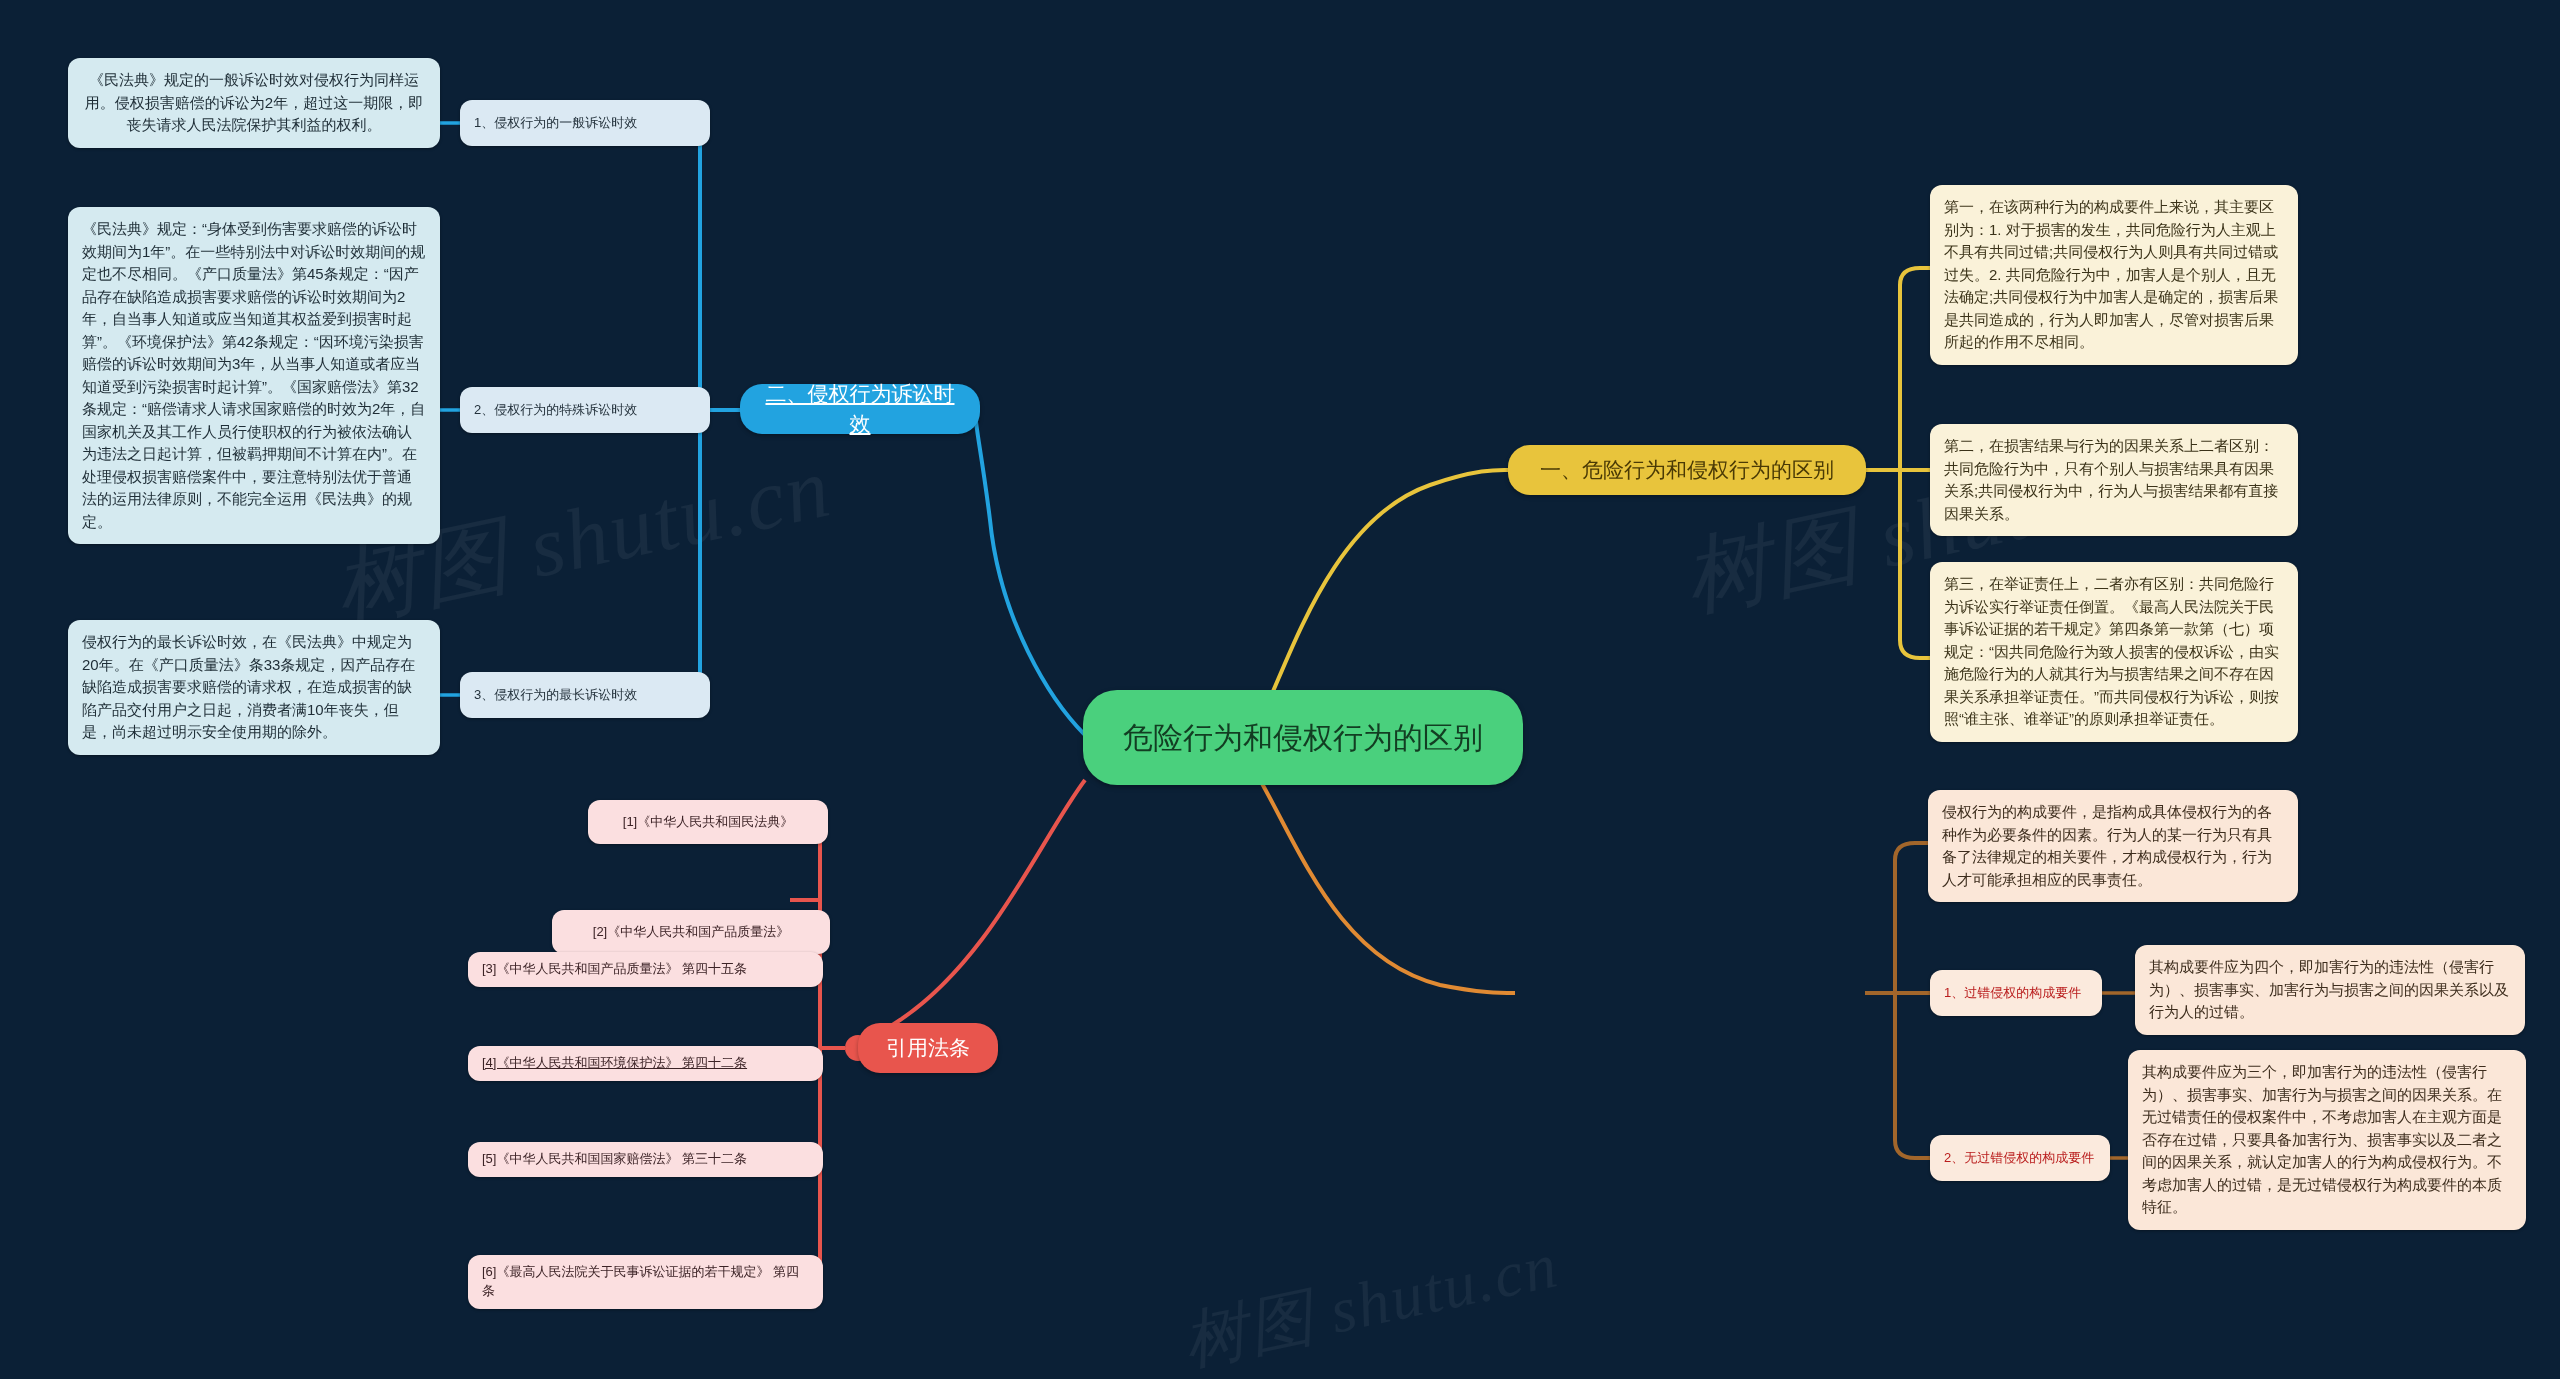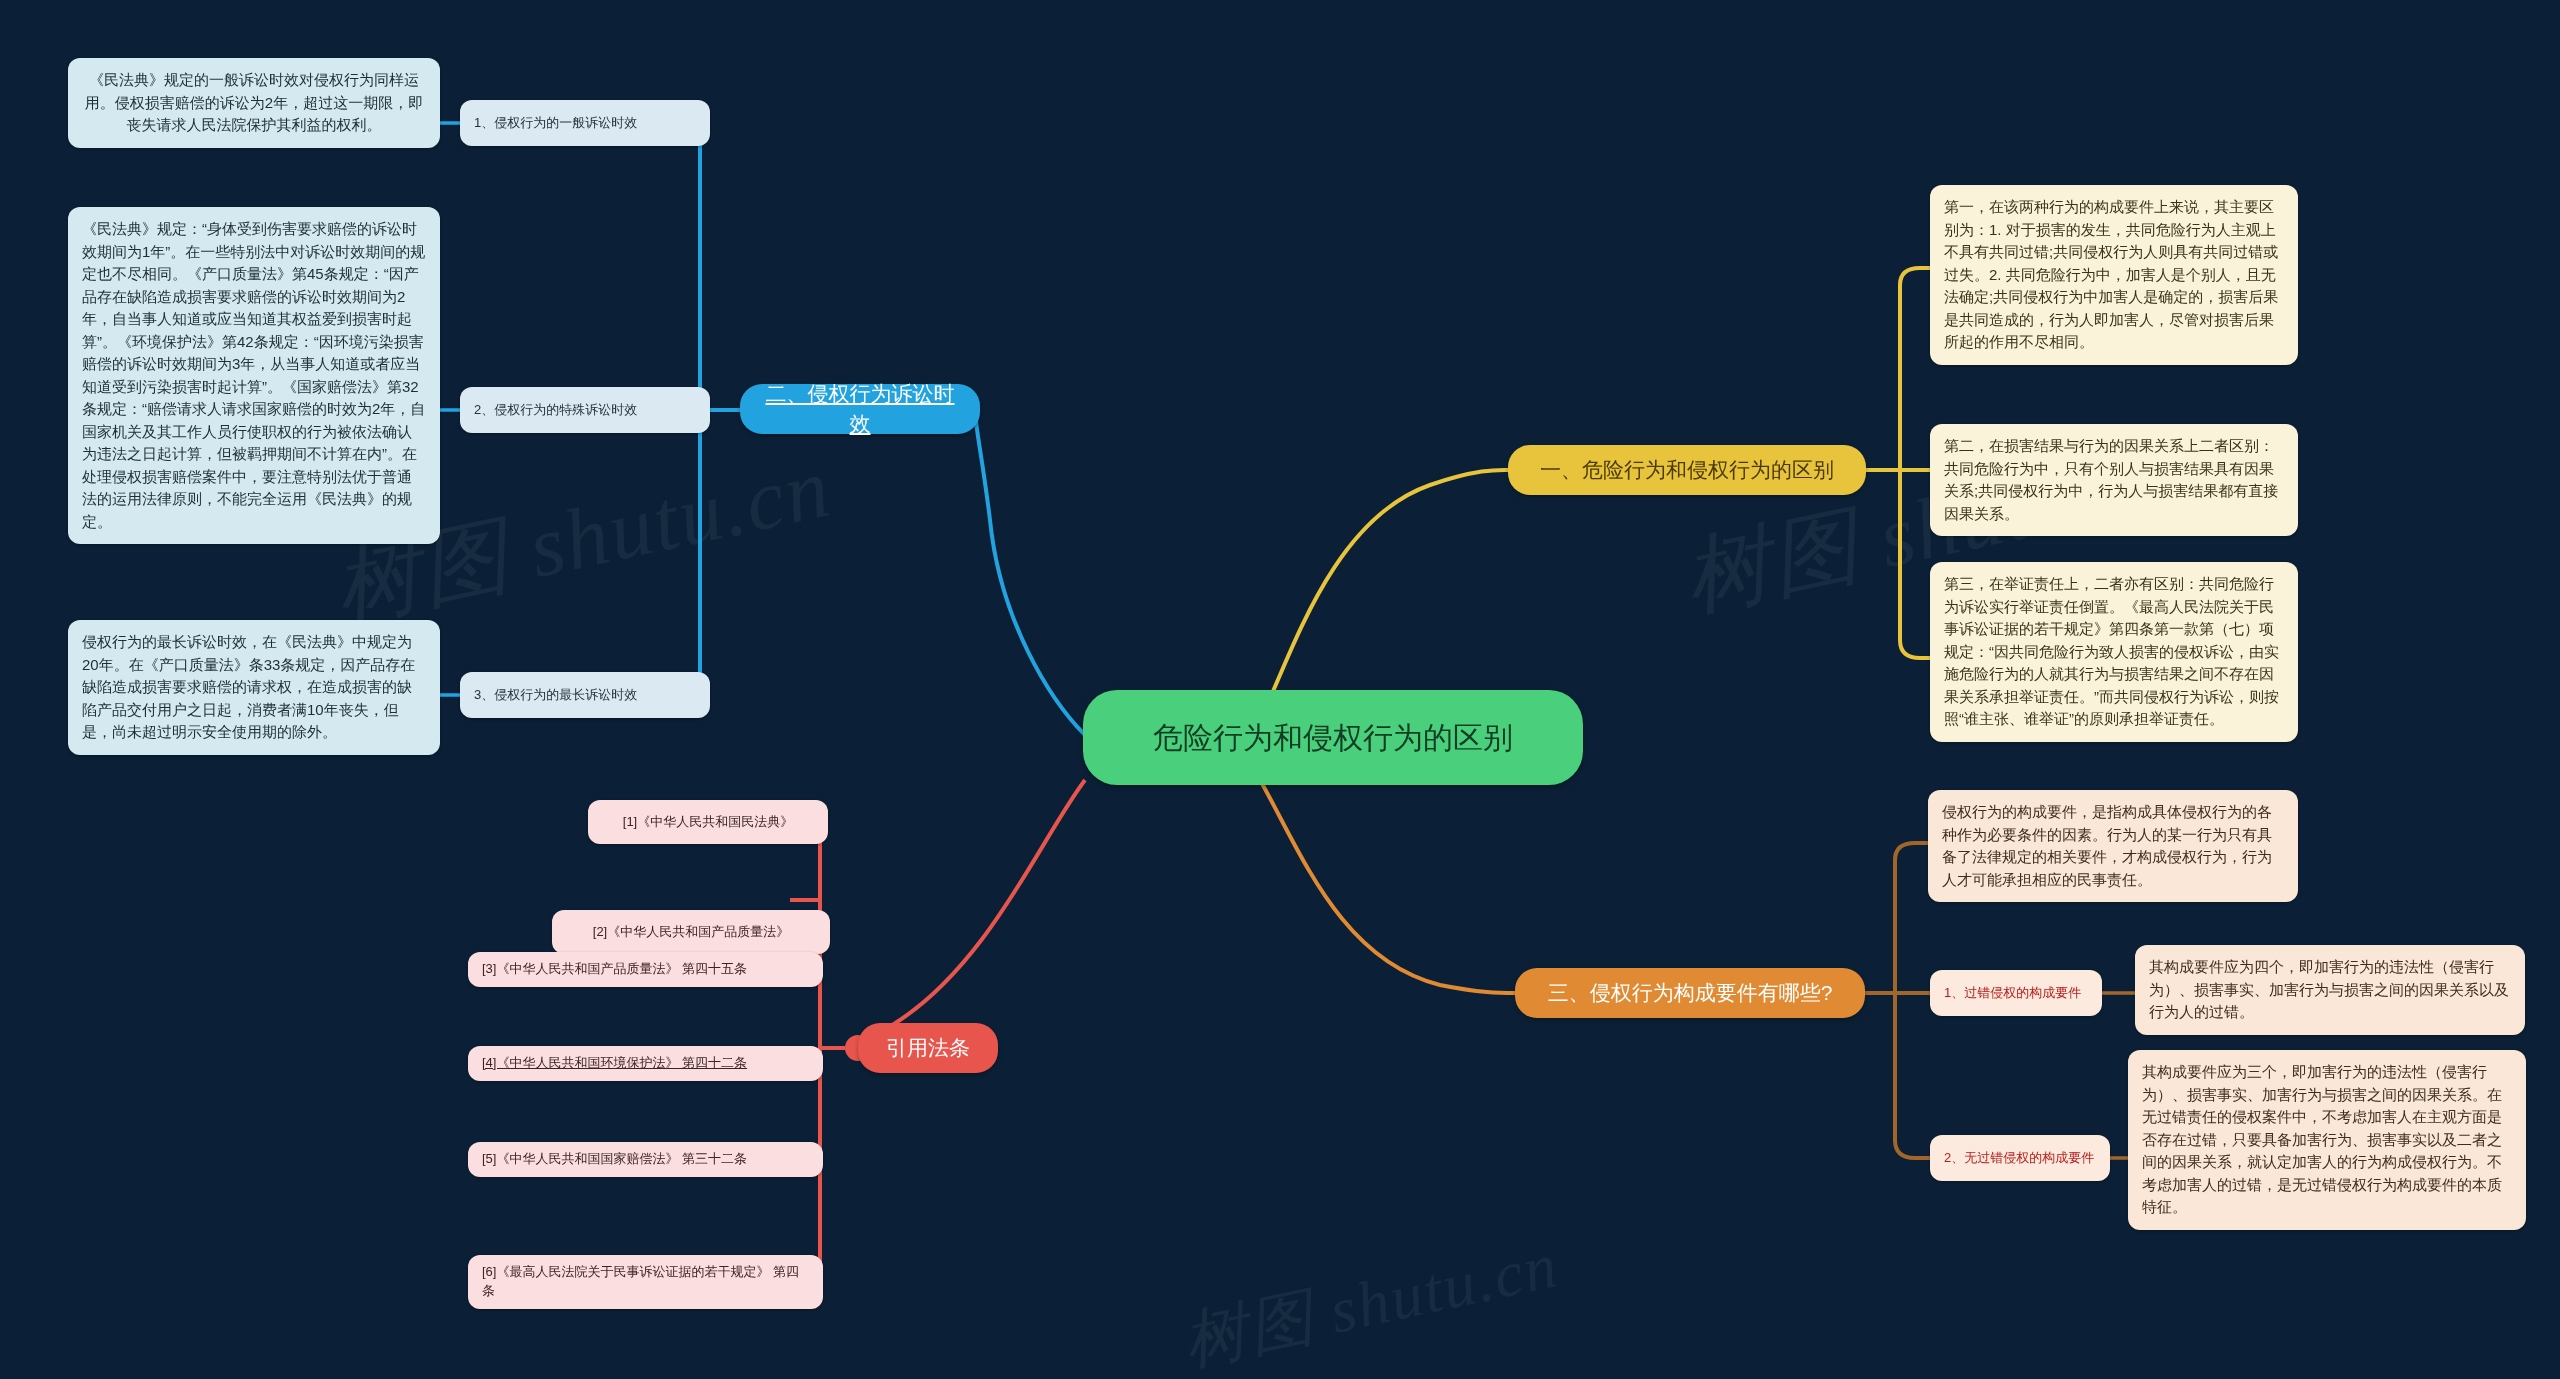--- a/index.html
+++ b/index.html
@@ -159,21 +159,21 @@
 
     <path d="M820,822 C820,880 820,990 820,1048 C820,1110 820,1230 820,1290" stroke="#e8554d" stroke-width="4" fill="none"></path>
     <path d="M820,822 C820,815 815,822 800,822 L790,822" stroke="#e8554d" stroke-width="4" fill="none"></path>
     <path d="M820,900 C820,900 812,900 800,900 L790,900" stroke="#e8554d" stroke-width="4" fill="none"></path>
     <path d="M820,978 C820,978 812,978 800,978 L790,978" stroke="#e8554d" stroke-width="4" fill="none"></path>
     <path d="M820,1072 C820,1072 812,1072 800,1072 L790,1072" stroke="#e8554d" stroke-width="4" fill="none"></path>
     <path d="M820,1168 C820,1168 812,1168 800,1168 L790,1168" stroke="#e8554d" stroke-width="4" fill="none"></path>
     <path d="M820,1282 C820,1288 812,1282 800,1282 L790,1282" stroke="#e8554d" stroke-width="4" fill="none"></path>
   </svg>
 
-  <div class="node root" style="left:1083px; top:690px; width:500px; height:95px;">危险行为和侵权行为的区别</div>
+  <div class="node root" style="left:1083px; top:690px; width:440px; height:95px;">危险行为和侵权行为的区别</div>
 
   <div class="node pill pill-blue" style="left:740px; top:384px; width:240px; height:50px;text-decoration:underline;">二、侵权行为诉讼时效</div>
 
   <div class="node sub sub-blue" style="left:460px; top:100px; width:250px; height:46px;">1、侵权行为的一般诉讼时效</div>
 
   <div class="node sub sub-blue" style="left:460px; top:387px; width:250px; height:46px;">2、侵权行为的特殊诉讼时效</div>
 
   <div class="node sub sub-blue" style="left:460px; top:672px; width:250px; height:46px;">3、侵权行为的最长诉讼时效</div>
 
   <div class="node leaf leaf-blue" style="left:68px; top:58px; width:372px;text-align:center;">《民法典》规定的一般诉讼时效对侵权行为同样运用。侵权损害赔偿的诉讼为2年，超过这一期限，即丧失请求人民法院保护其利益的权利。</div>
@@ -183,21 +183,20 @@
   <div class="node leaf leaf-blue" style="left:68px; top:620px; width:372px;">侵权行为的最长诉讼时效，在《民法典》中规定为20年。在《产口质量法》条33条规定，因产品存在缺陷造成损害要求赔偿的请求权，在造成损害的缺陷产品交付用户之日起，消费者满10年丧失，但是，尚未超过明示安全使用期的除外。</div>
 
   <div class="node pill pill-yellow" style="left:1508px; top:445px; width:358px; height:50px;">一、危险行为和侵权行为的区别</div>
 
   <div class="node leaf leaf-cream" style="left:1930px; top:185px; width:368px;">第一，在该两种行为的构成要件上来说，其主要区别为：1. 对于损害的发生，共同危险行为人主观上不具有共同过错;共同侵权行为人则具有共同过错或过失。2. 共同危险行为中，加害人是个别人，且无法确定;共同侵权行为中加害人是确定的，损害后果是共同造成的，行为人即加害人，尽管对损害后果所起的作用不尽相同。</div>
 
   <div class="node leaf leaf-cream" style="left:1930px; top:424px; width:368px;">第二，在损害结果与行为的因果关系上二者区别：共同危险行为中，只有个别人与损害结果具有因果关系;共同侵权行为中，行为人与损害结果都有直接因果关系。</div>
 
   <div class="node leaf leaf-cream" style="left:1930px; top:562px; width:368px;">第三，在举证责任上，二者亦有区别：共同危险行为诉讼实行举证责任倒置。《最高人民法院关于民事诉讼证据的若干规定》第四条第一款第（七）项规定：“因共同危险行为致人损害的侵权诉讼，由实施危险行为的人就其行为与损害结果之间不存在因果关系承担举证责任。”而共同侵权行为诉讼，则按照“谁主张、谁举证”的原则承担举证责任。</div>
 
-  <div class="node pill pill-orange" style="left:1515px; top:968px; width:350px; height:50px;">三、侵权行为构成要件有哪些?</div>
 
   <div class="node leaf leaf-peach" style="left:1928px; top:790px; width:370px;">侵权行为的构成要件，是指构成具体侵权行为的各种作为必要条件的因素。行为人的某一行为只有具备了法律规定的相关要件，才构成侵权行为，行为人才可能承担相应的民事责任。</div>
 
   <div class="node sub sub-peach" style="left:1930px; top:970px; width:172px; height:46px;">1、过错侵权的构成要件</div>
 
   <div class="node sub sub-peach" style="left:1930px; top:1135px; width:180px; height:46px;">2、无过错侵权的构成要件</div>
 
   <div class="node leaf leaf-peach" style="left:2135px; top:945px; width:390px;">其构成要件应为四个，即加害行为的违法性（侵害行为）、损害事实、加害行为与损害之间的因果关系以及行为人的过错。</div>
 
   <div class="node leaf leaf-peach" style="left:2128px; top:1050px; width:398px;">其构成要件应为三个，即加害行为的违法性（侵害行为）、损害事实、加害行为与损害之间的因果关系。在无过错责任的侵权案件中，不考虑加害人在主观方面是否存在过错，只要具备加害行为、损害事实以及二者之间的因果关系，就认定加害人的行为构成侵权行为。不考虑加害人的过错，是无过错侵权行为构成要件的本质特征。</div>

